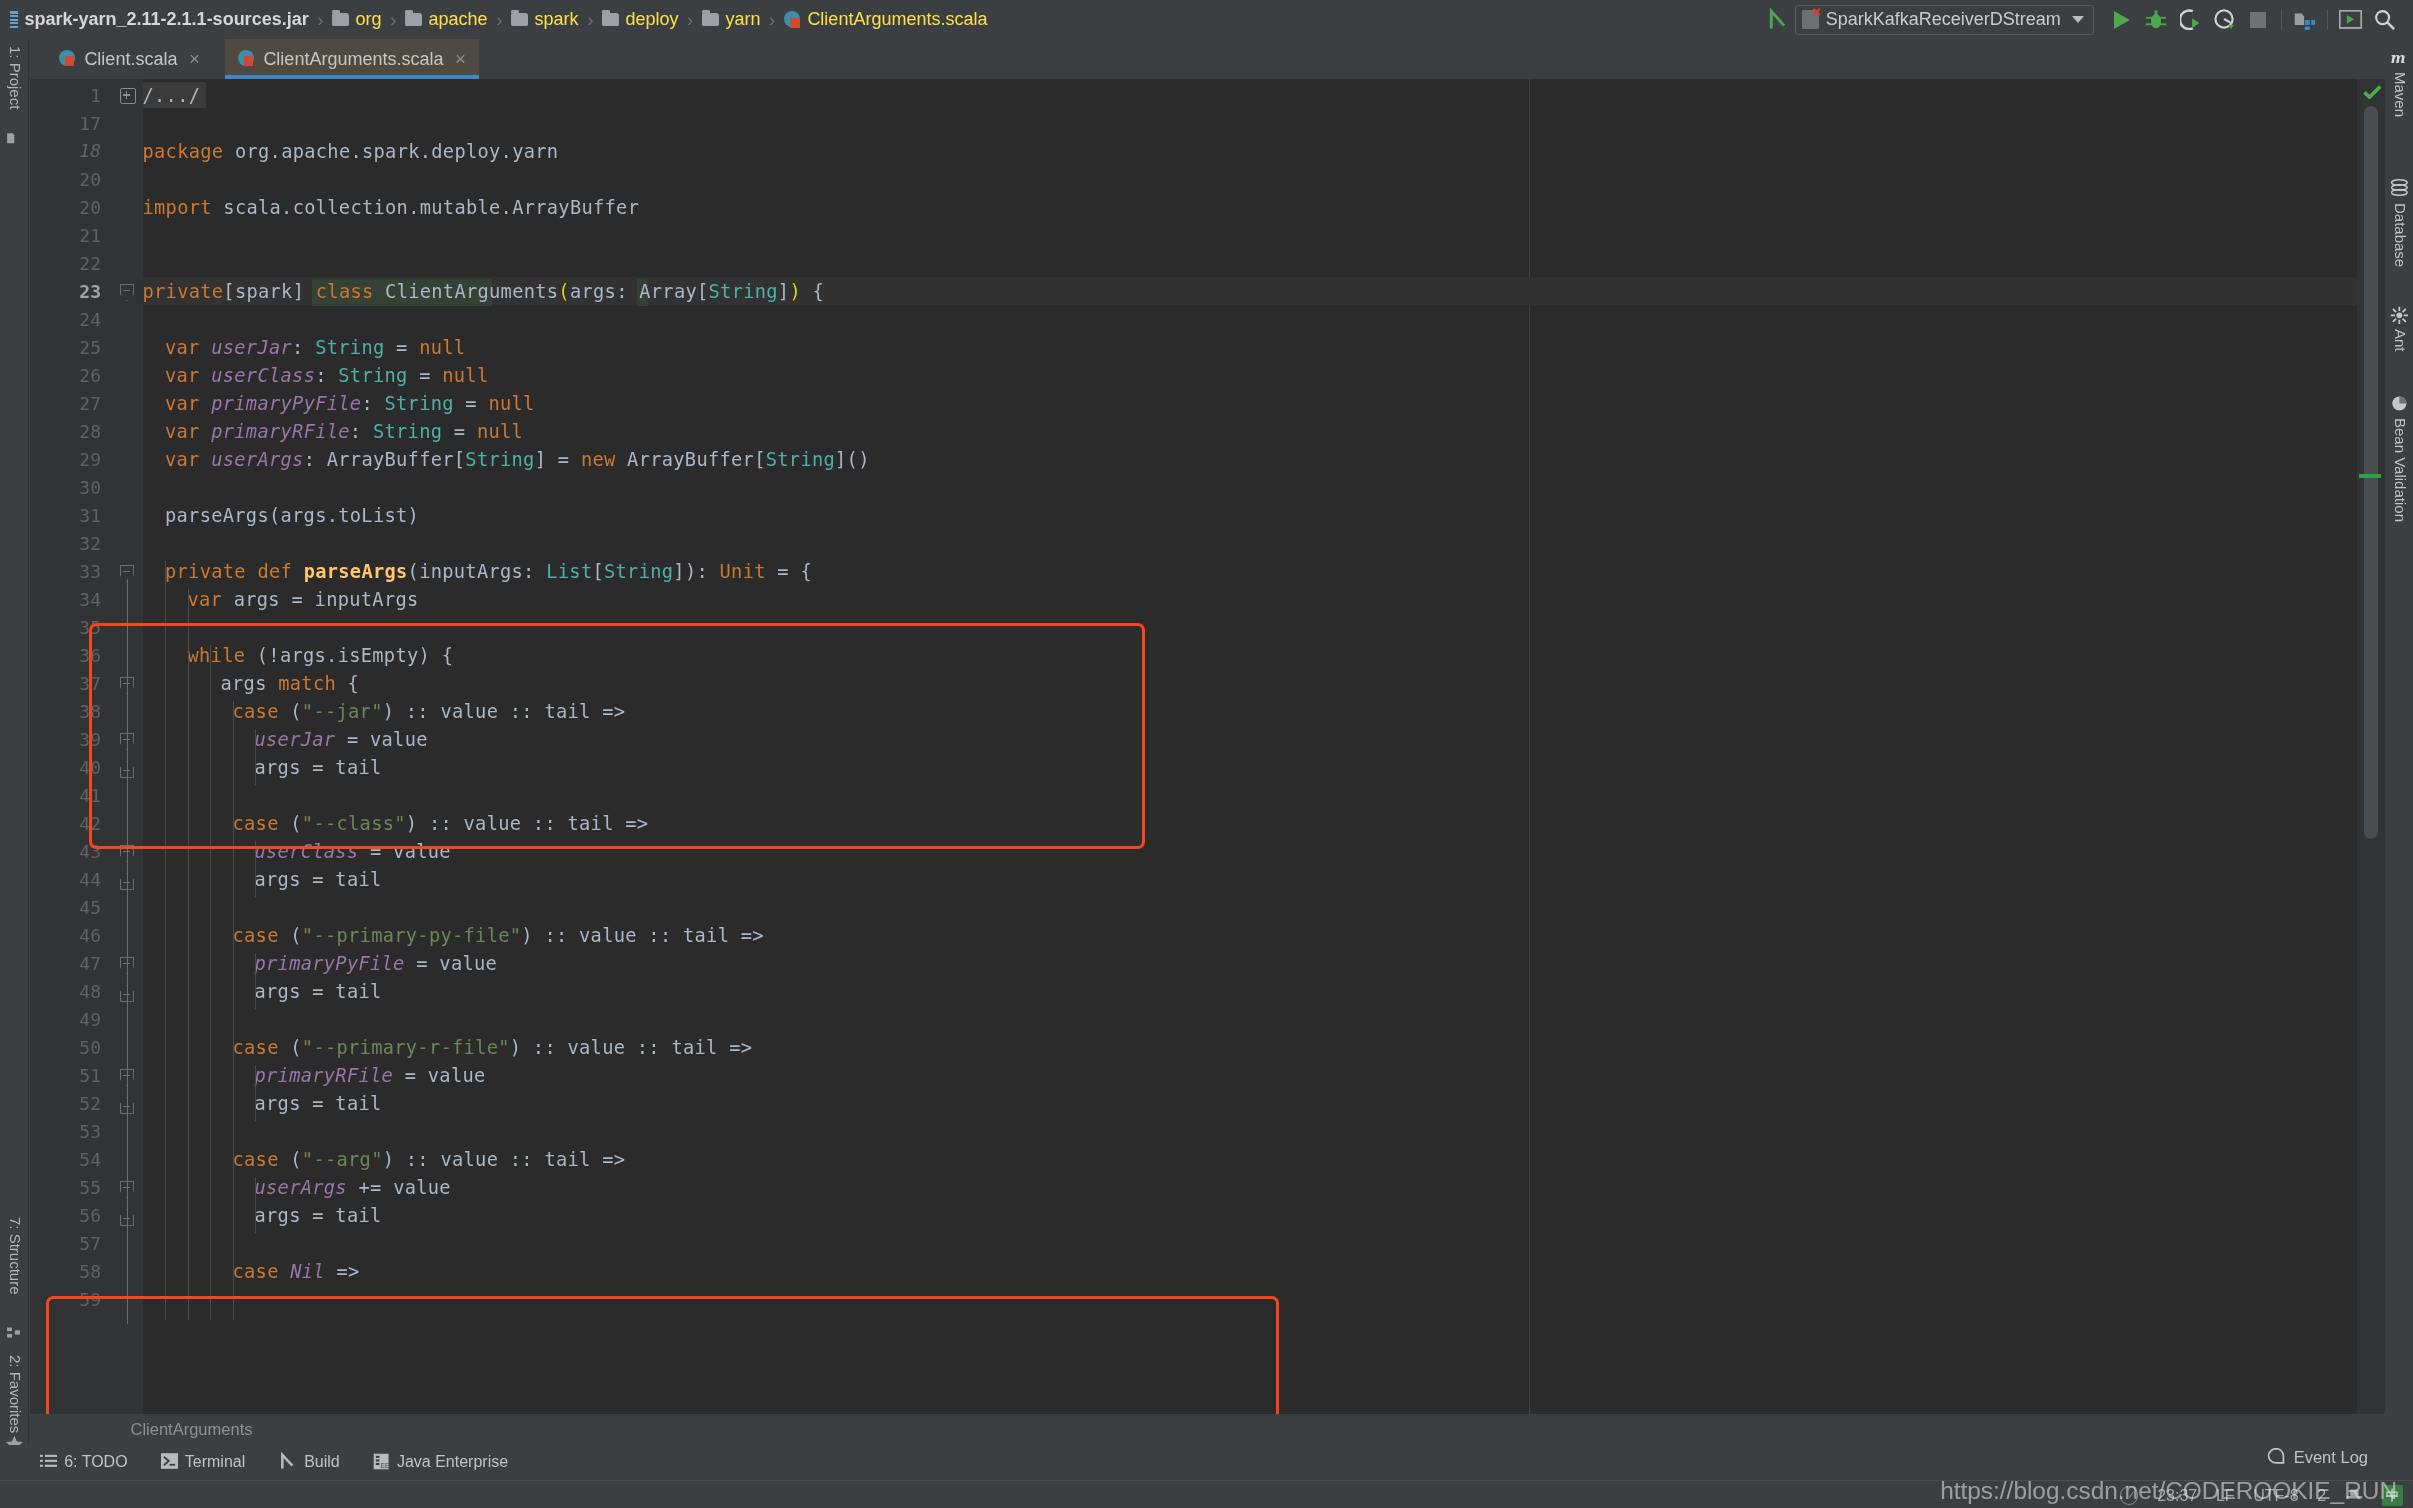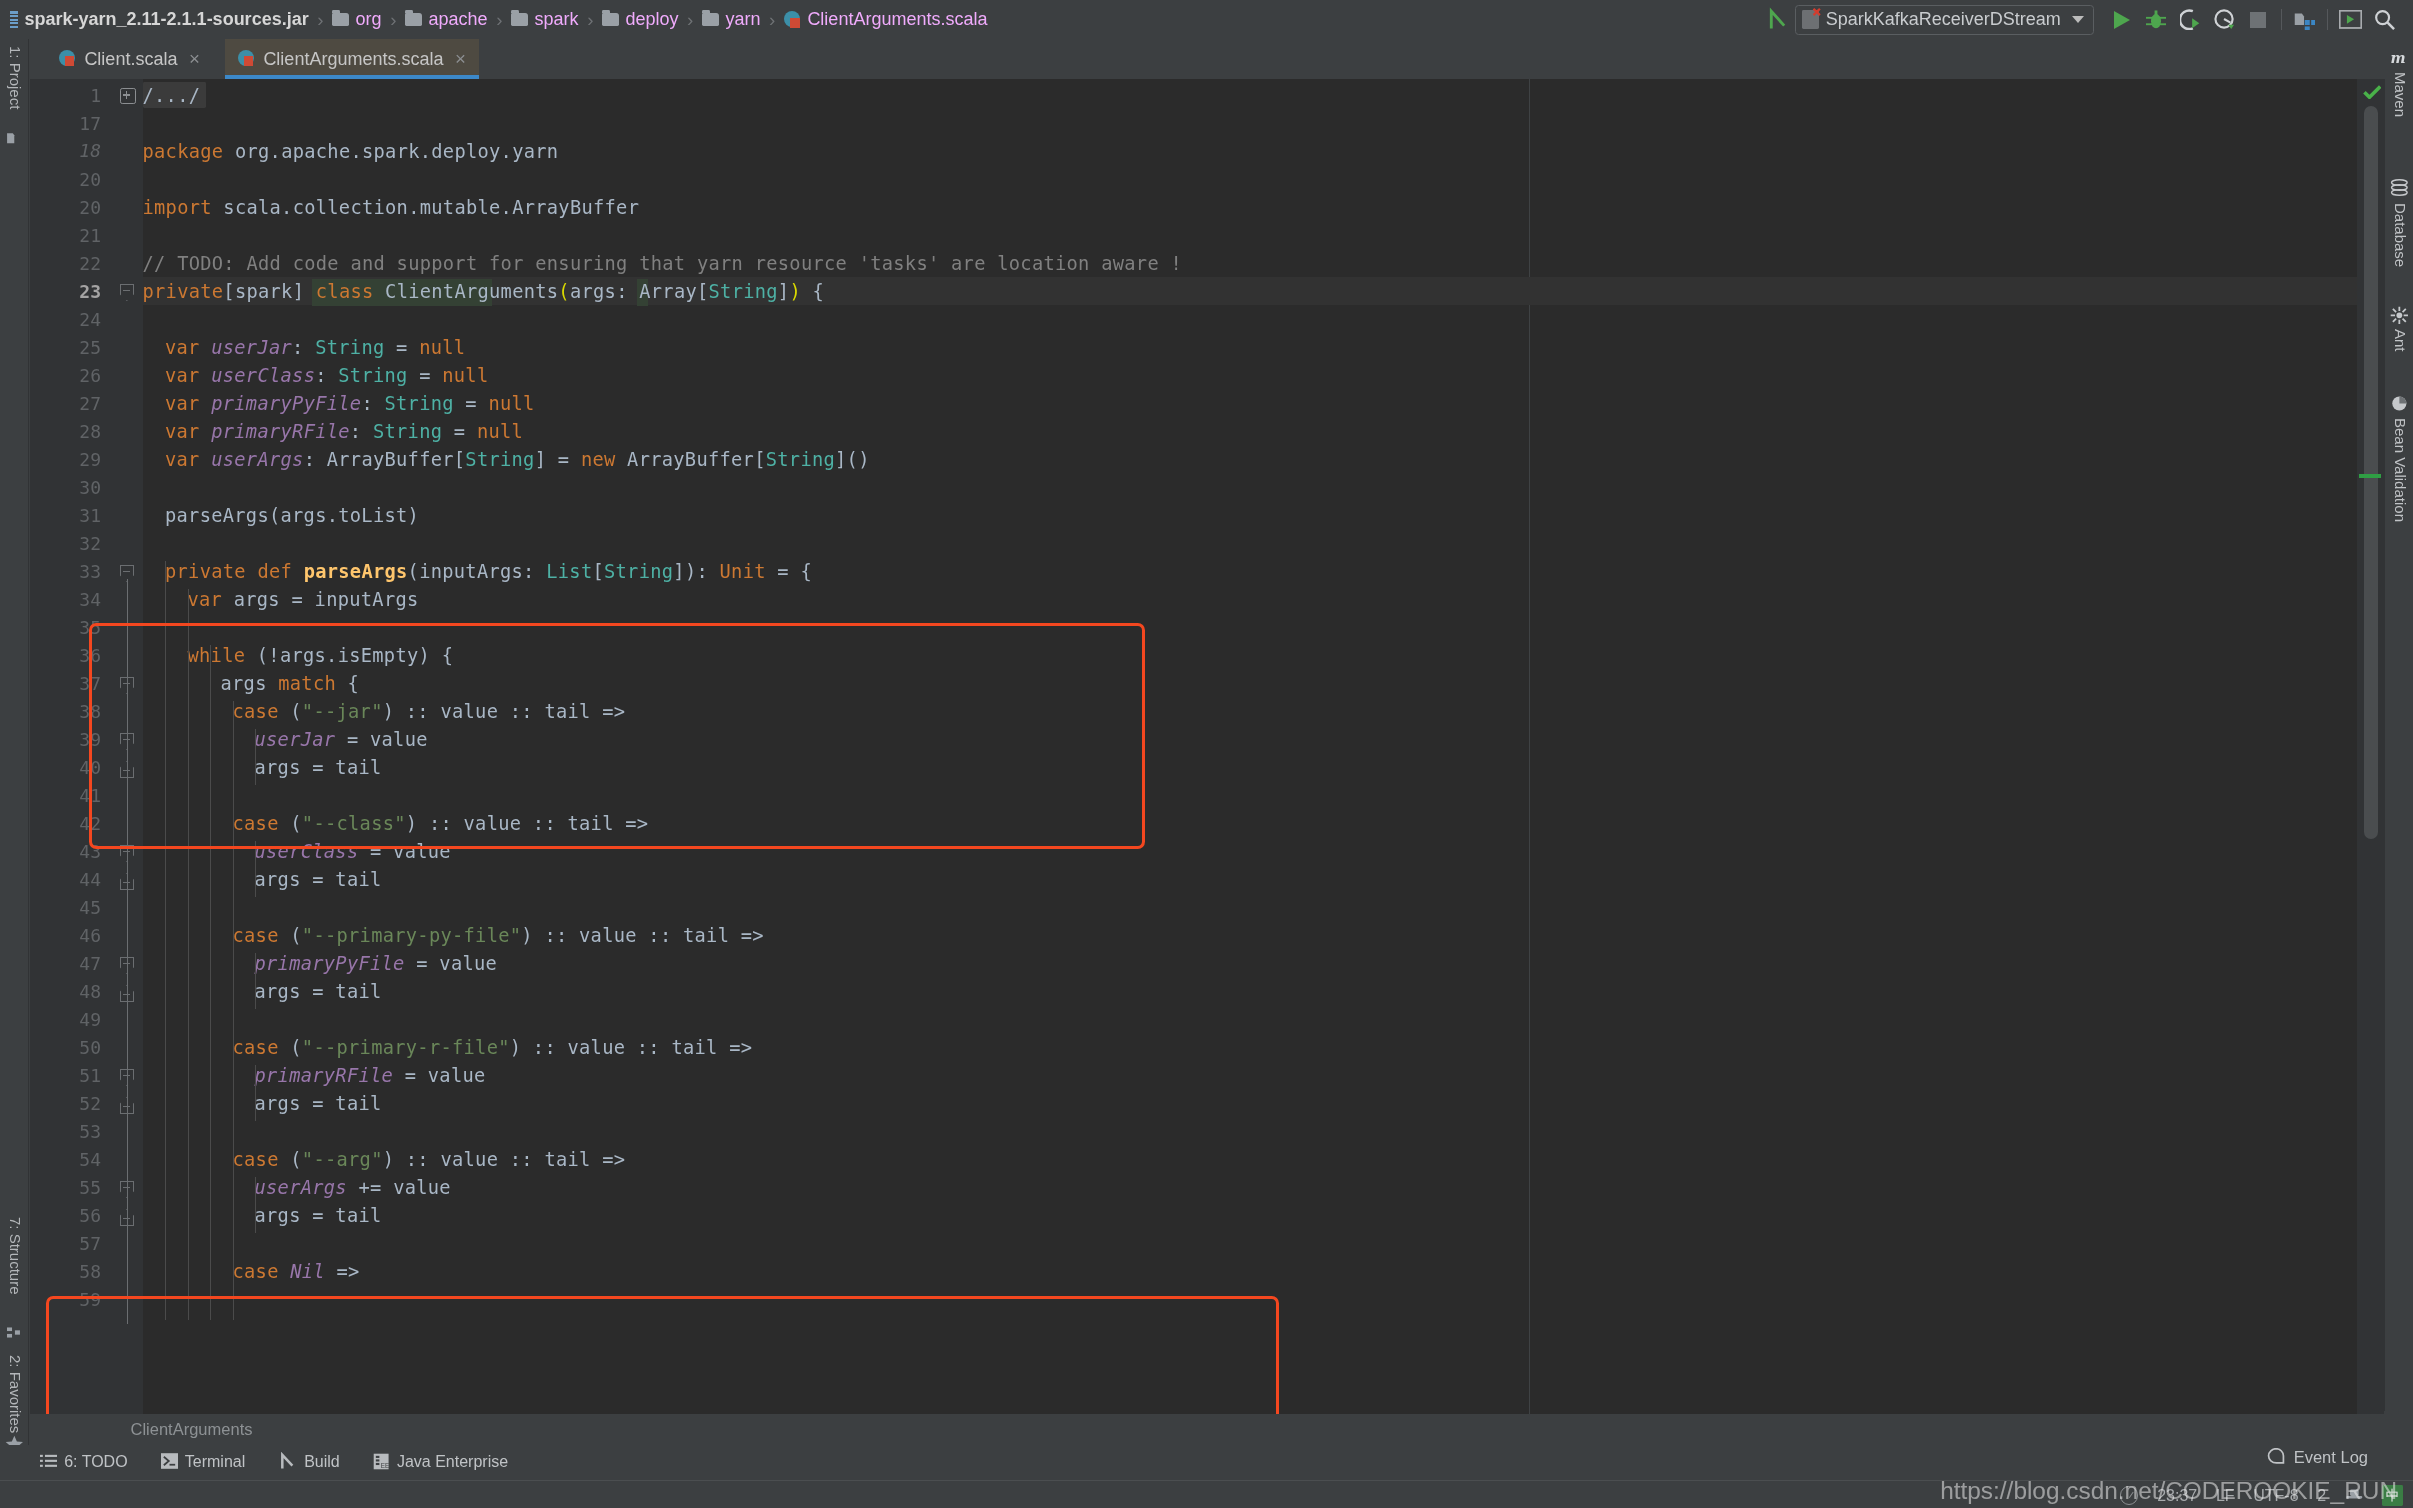--- a/index.html
+++ b/index.html
@@ -5,21 +5,21 @@
   * { box-sizing: border-box; margin:0; padding:0; }
   html,body { width:2413px; height:1508px; overflow:hidden; background:#3c3f41;
     font-family:"Liberation Sans", sans-serif; }
 
   #app { position:relative; width:2413px; height:1508px; background:#3c3f41; }
 
   
   .navbar { position:absolute; left:0; top:0; width:2413px; height:39px;
     background:#3c3f41; display:flex; align-items:center; }
   .crumbs { display:flex; align-items:center; padding-left:10px; height:39px; }
-  .crumb { display:flex; align-items:center; color:#f0abfc; font-size:18px;
+  .crumb { display:flex; align-items:center; color:#fde047; font-size:18px;
     white-space:nowrap; }
   .crumb.first { color:#d6d6d6; font-weight:bold; }
   .crumb-sep { color:#6e7174; font-size:18.7px; margin:0 8.6px; }
   .ico { display:inline-flex; align-items:center; justify-content:center;
     margin-right:6.5px; }
   .jar-ico { width:8px; height:17px;
     background:repeating-linear-gradient(0deg,#6b9ec9 0 2.2px,#3c3f41 2.2px 3.6px); }
   .folder-ico { width:17px; height:13.6px; background:#9aa0a6; border-radius:1.4px 2.9px 1.4px 1.4px;
     position:relative; }
   .folder-ico:before { content:""; position:absolute; left:0; top:-2.9px; width:8px; height:3.6px;
@@ -424,21 +424,20 @@
       </div>
     <div class="codearea" id="codearea">
       <div class="guide" style="left:1386px;"></div>
     <div class="foldplaceholder" style="left: 0px; top: 2.9px; width: 63px; height: 26px;"></div>
         <div class="cl" style="top: 5.7px; left: 0px;"><span class="pl">/.../</span></div>
         <div class="cl" style="top: 34px; left: 0px;"></div>
         <div class="cl" style="top: 62px; left: 0px;"><span class="kw">package </span><span class="pl">org.apache.spark.deploy.yarn</span></div>
         <div class="cl" style="top: 90px; left: 0px;"></div>
         <div class="cl" style="top: 118px; left: 0px;"><span class="kw">import </span><span class="pl">scala.collection.mutable.ArrayBuffer</span></div>
         <div class="cl" style="top: 146px; left: 0px;"></div>
-        <div class="cl" style="top: 174px; left: 0px;"><span class="cmt">// TODO: Add code and support for ensuring that yarn resource 'tasks' are location aware !</span></div>
         <div class="linehl" style="top: 198px;"></div>
         <div class="idhl" style="left: 169px; top: 200px; width: 180px;"></div>
         <div class="idhl" style="left: 494px; top: 200px; width: 11.2px;"></div>
         <div class="cl" style="top: 202px; left: 0px;"><span class="kw">private</span><span class="pl">[spark] </span><span class="kw">class </span><span class="pl">ClientArguments</span><span class="brk">(</span><span class="pl">args: Array[</span><span class="typ">String</span><span class="pl">]</span><span class="brk">)</span><span class="pl"> {</span></div>
         <div class="cl" style="top: 230px; left: 0px;"></div>
         <div class="cl" style="top: 258px; left: 22.5px;"><span class="kw">var </span><span class="fld">userJar</span><span class="pl">: </span><span class="typ">String</span><span class="pl"> = </span><span class="kw">null</span></div>
         <div class="cl" style="top: 286px; left: 22.5px;"><span class="kw">var </span><span class="fld">userClass</span><span class="pl">: </span><span class="typ">String</span><span class="pl"> = </span><span class="kw">null</span></div>
         <div class="cl" style="top: 314px; left: 22.5px;"><span class="kw">var </span><span class="fld">primaryPyFile</span><span class="pl">: </span><span class="typ">String</span><span class="pl"> = </span><span class="kw">null</span></div>
         <div class="cl" style="top: 342px; left: 22.5px;"><span class="kw">var </span><span class="fld">primaryRFile</span><span class="pl">: </span><span class="typ">String</span><span class="pl"> = </span><span class="kw">null</span></div>
         <div class="cl" style="top: 370px; left: 22.5px;"><span class="kw">var </span><span class="fld">userArgs</span><span class="pl">: ArrayBuffer[</span><span class="typ">String</span><span class="pl">] = </span><span class="kw">new </span><span class="pl">ArrayBuffer[</span><span class="typ">String</span><span class="pl">]()</span></div>

